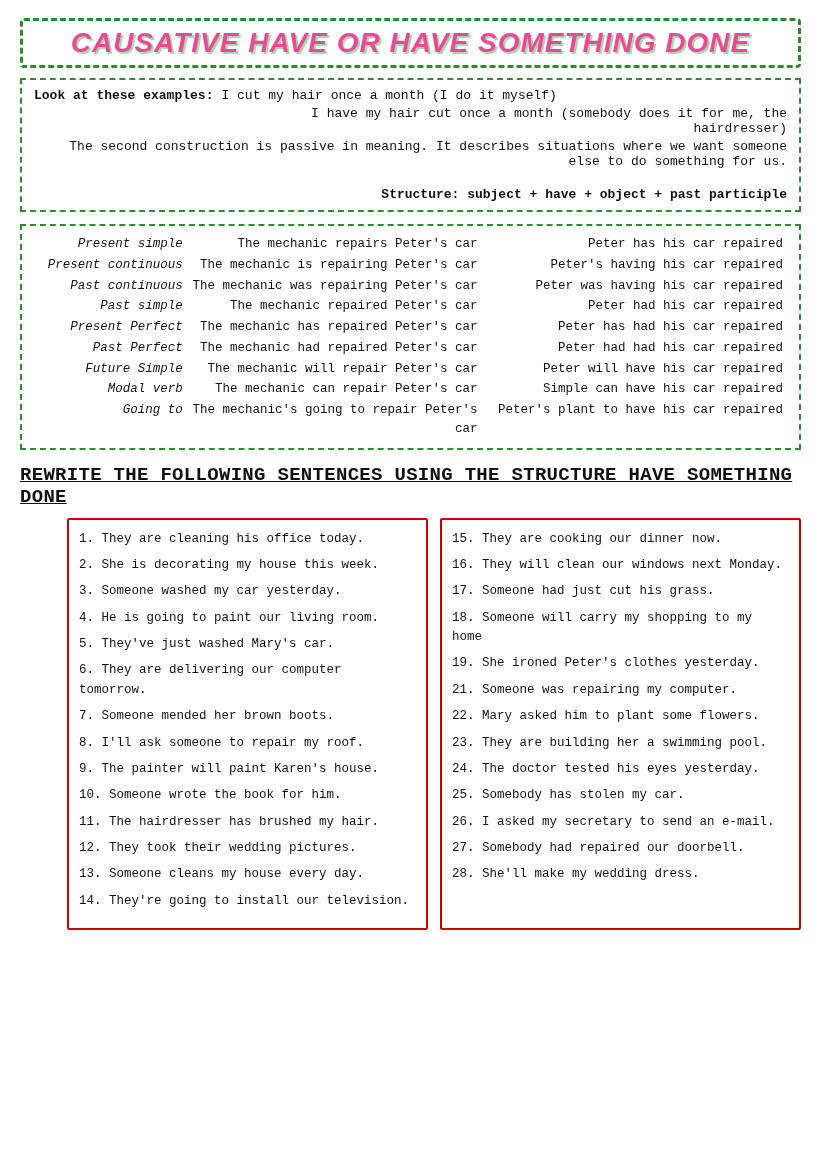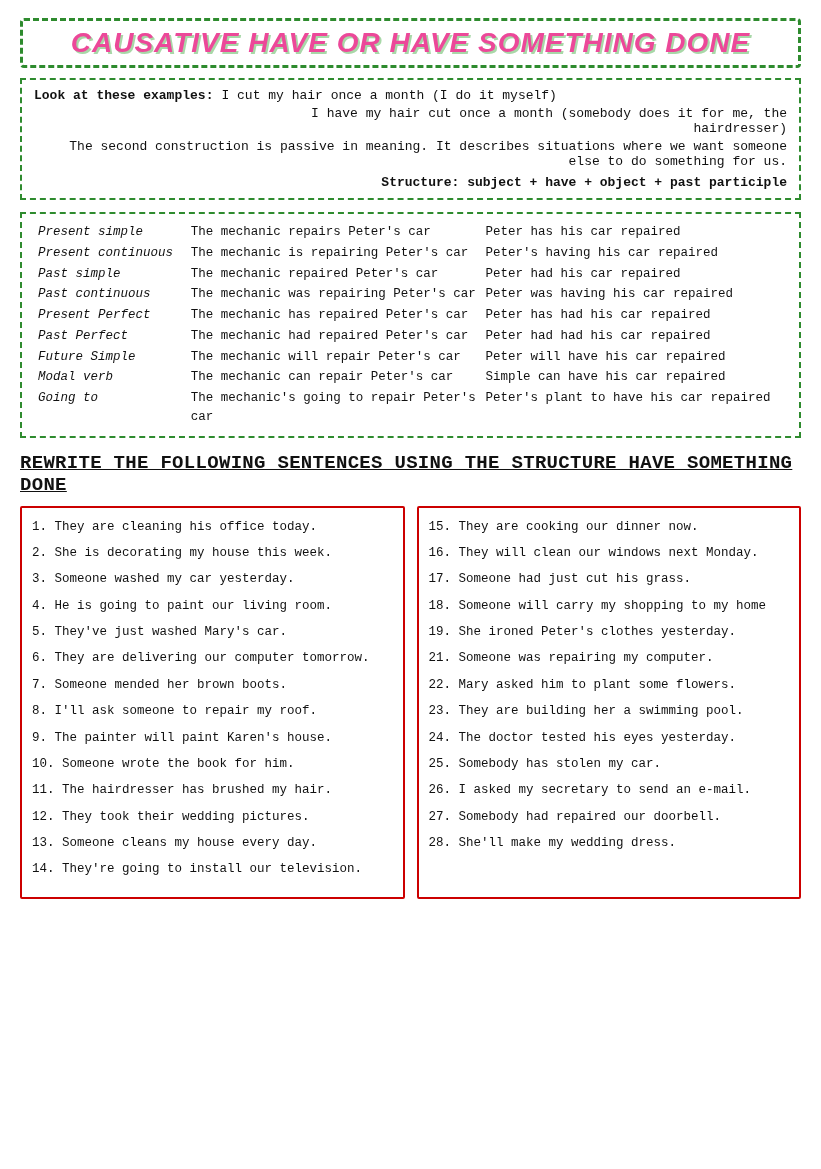--- a/index.html
+++ b/index.html
@@ -44,28 +44,29 @@
       display: flex;
       gap: 8px;
       margin-bottom: 3px;
     }
     .intro-label {
       font-weight: bold;
       white-space: nowrap;
     }
     .structure-line {
       font-weight: bold;
-      margin-top: 6px;
+      margin-top: 18px;
     }
 
     
     .tense-box {
       border: 2px dashed #2e8b2e;
       padding: 8px 12px;
       margin-bottom: 14px;
+      text-align: right;
     }
     .tense-table {
       width: 100%;
       border-collapse: collapse;
     }
     .tense-table td {
       padding: 1px 4px;
       vertical-align: top;
       font-size: 12.5px;
       line-height: 1.5;
@@ -86,20 +87,21 @@
       font-size: 19px;
       font-weight: bold;
       text-decoration: underline;
       margin-bottom: 10px;
       letter-spacing: 0.3px;
     }
 
     .exercises-container {
       display: flex;
       gap: 12px;
+      margin-left: 47px;
     }
 
     .exercise-col {
       flex: 1;
       border: 2px solid #cc0000;
       padding: 10px 10px;
       border-radius: 2px;
     }
 
     .exercise-item {
@@ -135,28 +137,28 @@
       <td>Present simple</td>
       <td>The mechanic repairs Peter's car</td>
       <td>Peter has his car repaired</td>
     </tr>
         <tr>
       <td>Present continuous</td>
       <td>The mechanic is repairing Peter's car</td>
       <td>Peter's having his car repaired</td>
     </tr>
         <tr>
+      <td>Past continuous</td>
+      <td>The mechanic was repairing Peter's car</td>
+      <td>Peter was having his car repaired</td>
+    </tr>
+        <tr>
       <td>Past simple</td>
       <td>The mechanic repaired Peter's car</td>
       <td>Peter had his car repaired</td>
-    </tr>
-        <tr>
-      <td>Past continuous</td>
-      <td>The mechanic was repairing Peter's car</td>
-      <td>Peter was having his car repaired</td>
     </tr>
         <tr>
       <td>Present Perfect</td>
       <td>The mechanic has repaired Peter's car</td>
       <td>Peter has had his car repaired</td>
     </tr>
         <tr>
       <td>Past Perfect</td>
       <td>The mechanic had repaired Peter's car</td>
       <td>Peter had had his car repaired</td>

